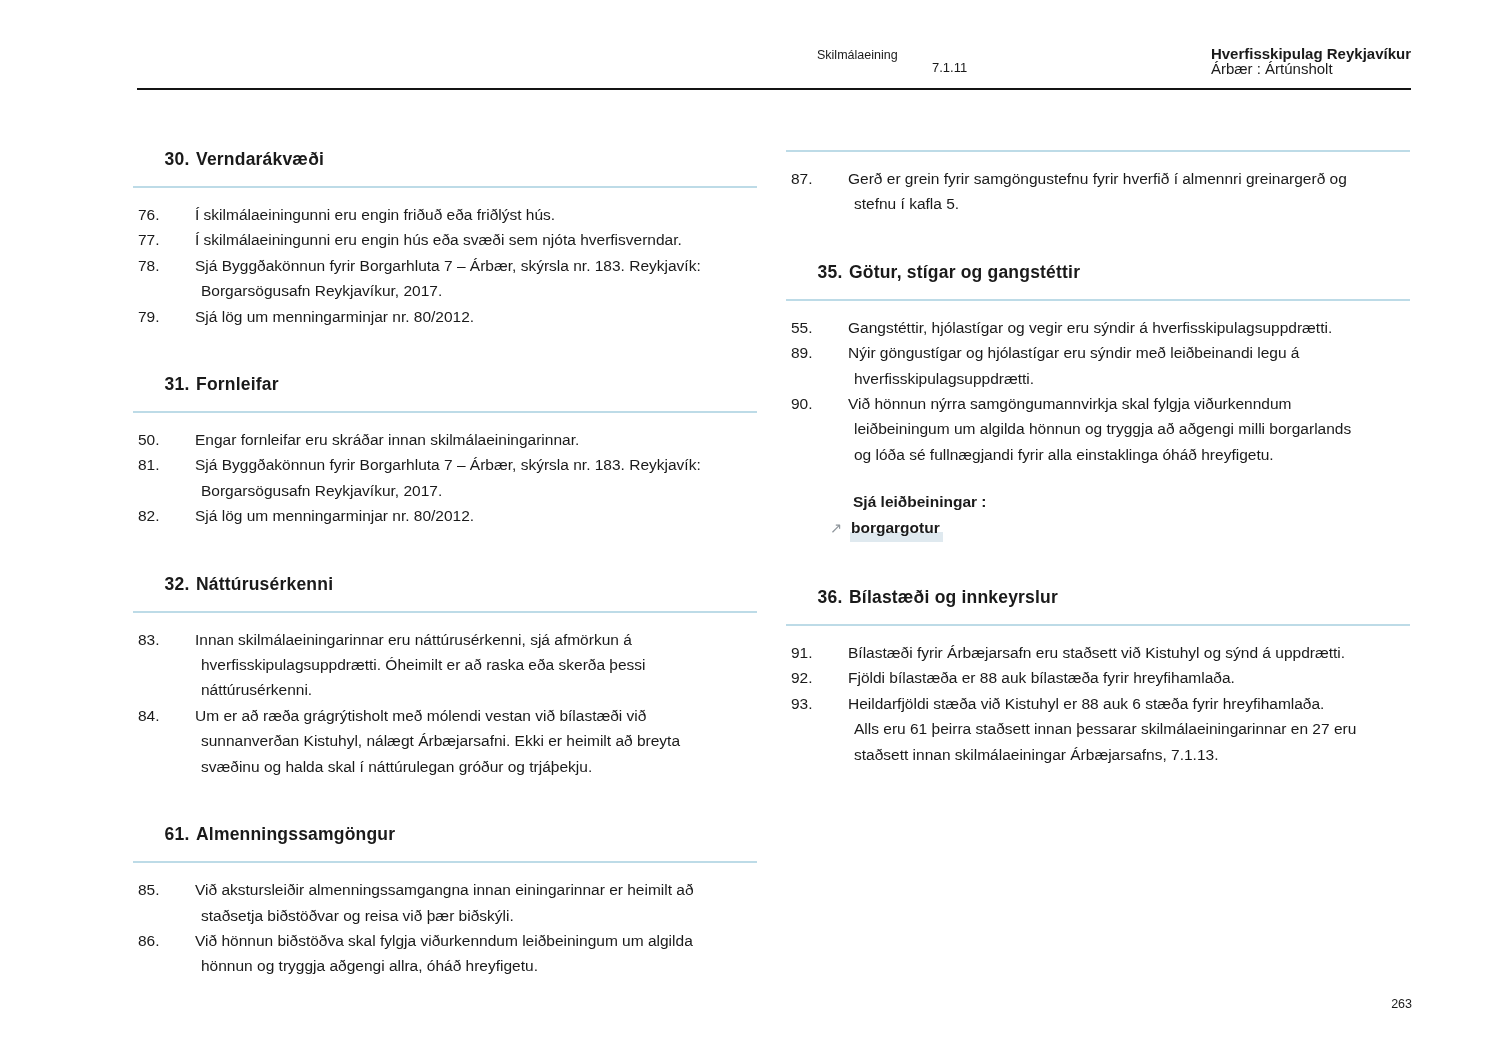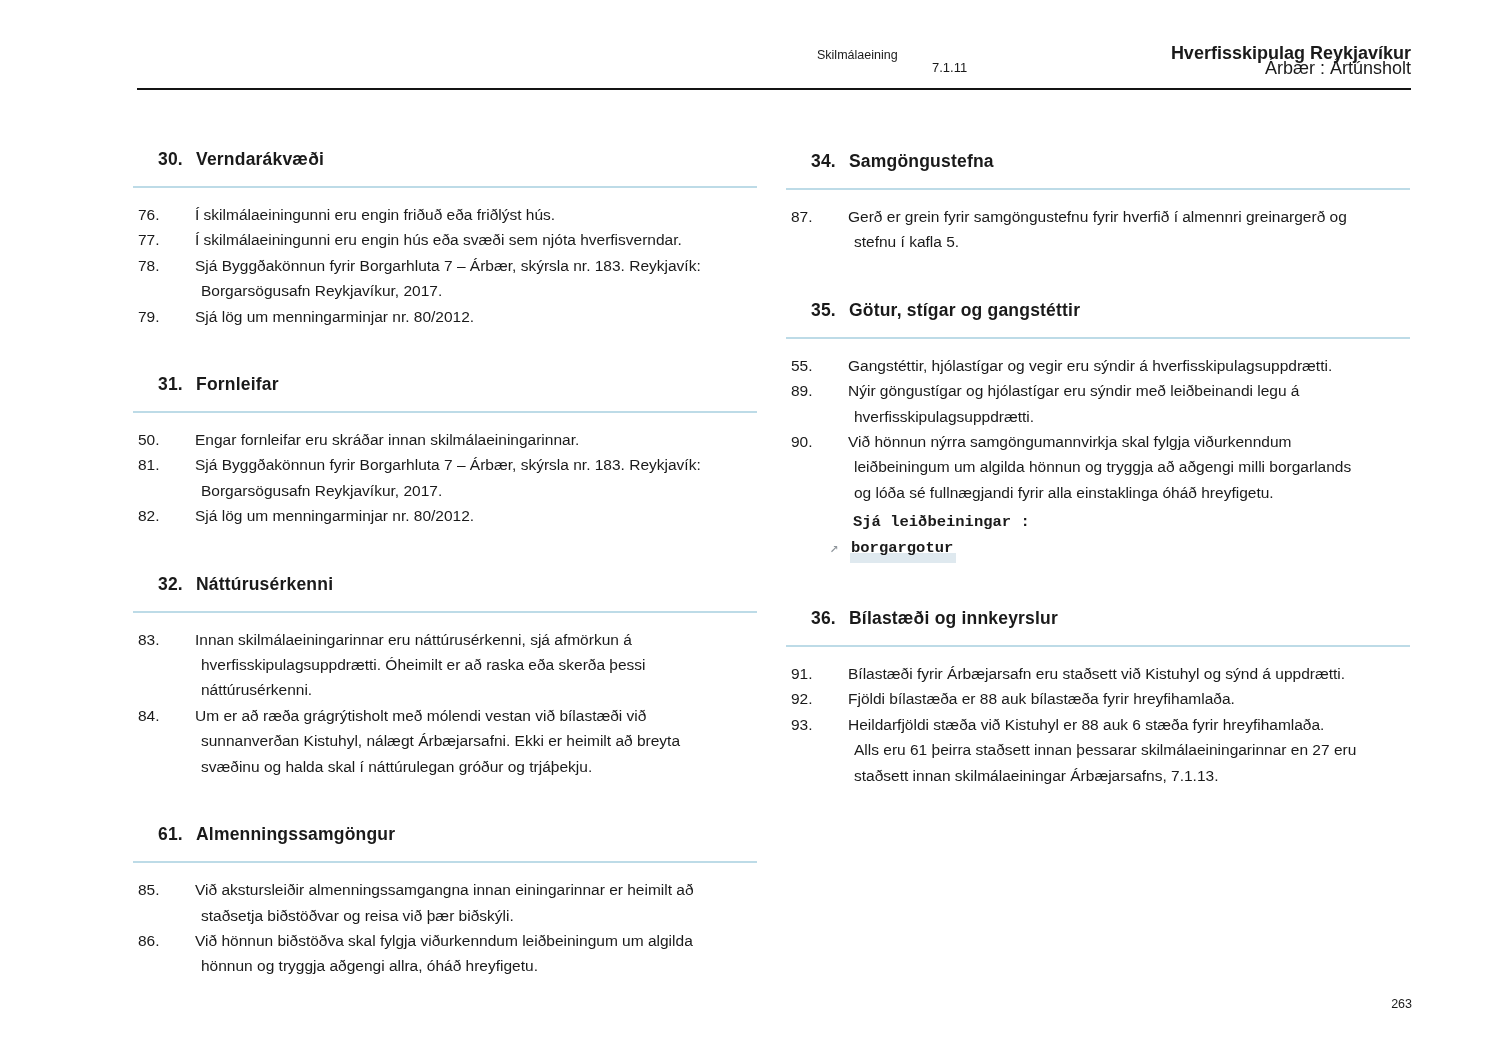--- a/index.html
+++ b/index.html
@@ -12,44 +12,44 @@
   body{
     width:1500px;height:1061px;background:#ffffff;position:relative;
     font-family:"Liberation Sans", sans-serif;color:var(--text);
     -webkit-font-smoothing:antialiased;
   }
   .page{position:absolute;inset:0;overflow:hidden;}
 
   
   .header-label{position:absolute;left:793px;top:48px;font-size:12.5px;line-height:15px;margin-left:24px;}
   .header-code{position:absolute;left:932px;top:60px;font-size:13px;line-height:15px;}
-  .header-right{position:absolute;right:89px;top:46px;text-align:right;font-size:18px;line-height:15px;}
+  .header-right{position:absolute;right:89px;top:46px;font-size:15px;line-height:15px;}
   .header-title{font-weight:bold;}
   .header-rule{position:absolute;left:137px;top:88px;width:1274px;height:1.5px;background:#141414;}
 
   
   .col{position:absolute;top:148px;width:624px;}
   #col-left{left:133px;}
   #col-right{left:786px;top:150px;}
 
   .section{margin:0 0 44px 0;}
   .section-heading{
     margin:0 0 15px 0;padding-left:25px;display:flex;
     font-size:17.5px;font-weight:bold;line-height:23px;letter-spacing:0.2px;
   }
-  .sec-num{flex:none;width:38px;}
+  .sec-num{flex:none;width:38px;text-align:center;}
   .rule{height:2px;background:var(--accent);margin:0 0 14px 0;}
 
   .items{list-style:none;margin:0;padding:0;font-size:15.5px;line-height:25.4px;}
   .item{display:flex;}
   .item-num{flex:none;width:62px;padding-left:5px;box-sizing:border-box;}
   .item-text{flex:1;white-space:pre-wrap;padding-left:6px;text-indent:-6px;}
 
   
-  .note{margin-top:5px;padding-left:44px;font-size:15.5px;line-height:25.4px;font-weight:bold;font-family:Liberation Mono, monospace;}
+  .note{margin-top:22px;padding-left:44px;font-size:15.5px;line-height:25.4px;font-weight:bold;}
   .note-label{padding-left:23px;}
   .note-link{display:flex;align-items:baseline;cursor:pointer;width:max-content;}
   .arrow{flex:none;width:20px;font-weight:normal;font-size:14.5px;color:var(--arrow);}
   .link-text{
     background:linear-gradient(180deg, rgba(0,0,0,0) 62%, var(--highlight) 62%);
     padding:0 3px 2px 1px;
   }
 
   
   .page-number{position:absolute;top:997px;right:88px;font-size:12.5px;}
@@ -165,24 +165,20 @@
   <li class="item">
     <span class="item-num">86.</span>
     <span class="item-text">Við hönnun biðstöðva skal fylgja viðurkenndum leiðbeiningum um algilda
 hönnun og tryggja aðgengi allra, óháð hreyfigetu.</span>
   </li>
 </ol>
   </div>
 </section>
     <section class="col" id="col-right">
   <div class="section">
-    <h2 class="section-heading">
-      <span class="sec-num">34.</span>
-      <span class="sec-title">Samgöngustefna</span>
-    </h2>
     <div class="rule"></div>
     <ol class="items">
   <li class="item">
     <span class="item-num">87.</span>
     <span class="item-text">Gerð er grein fyrir samgöngustefnu fyrir hverfið í almennri greinargerð og
 stefnu í kafla 5.</span>
   </li>
 </ol>
   </div>
 

